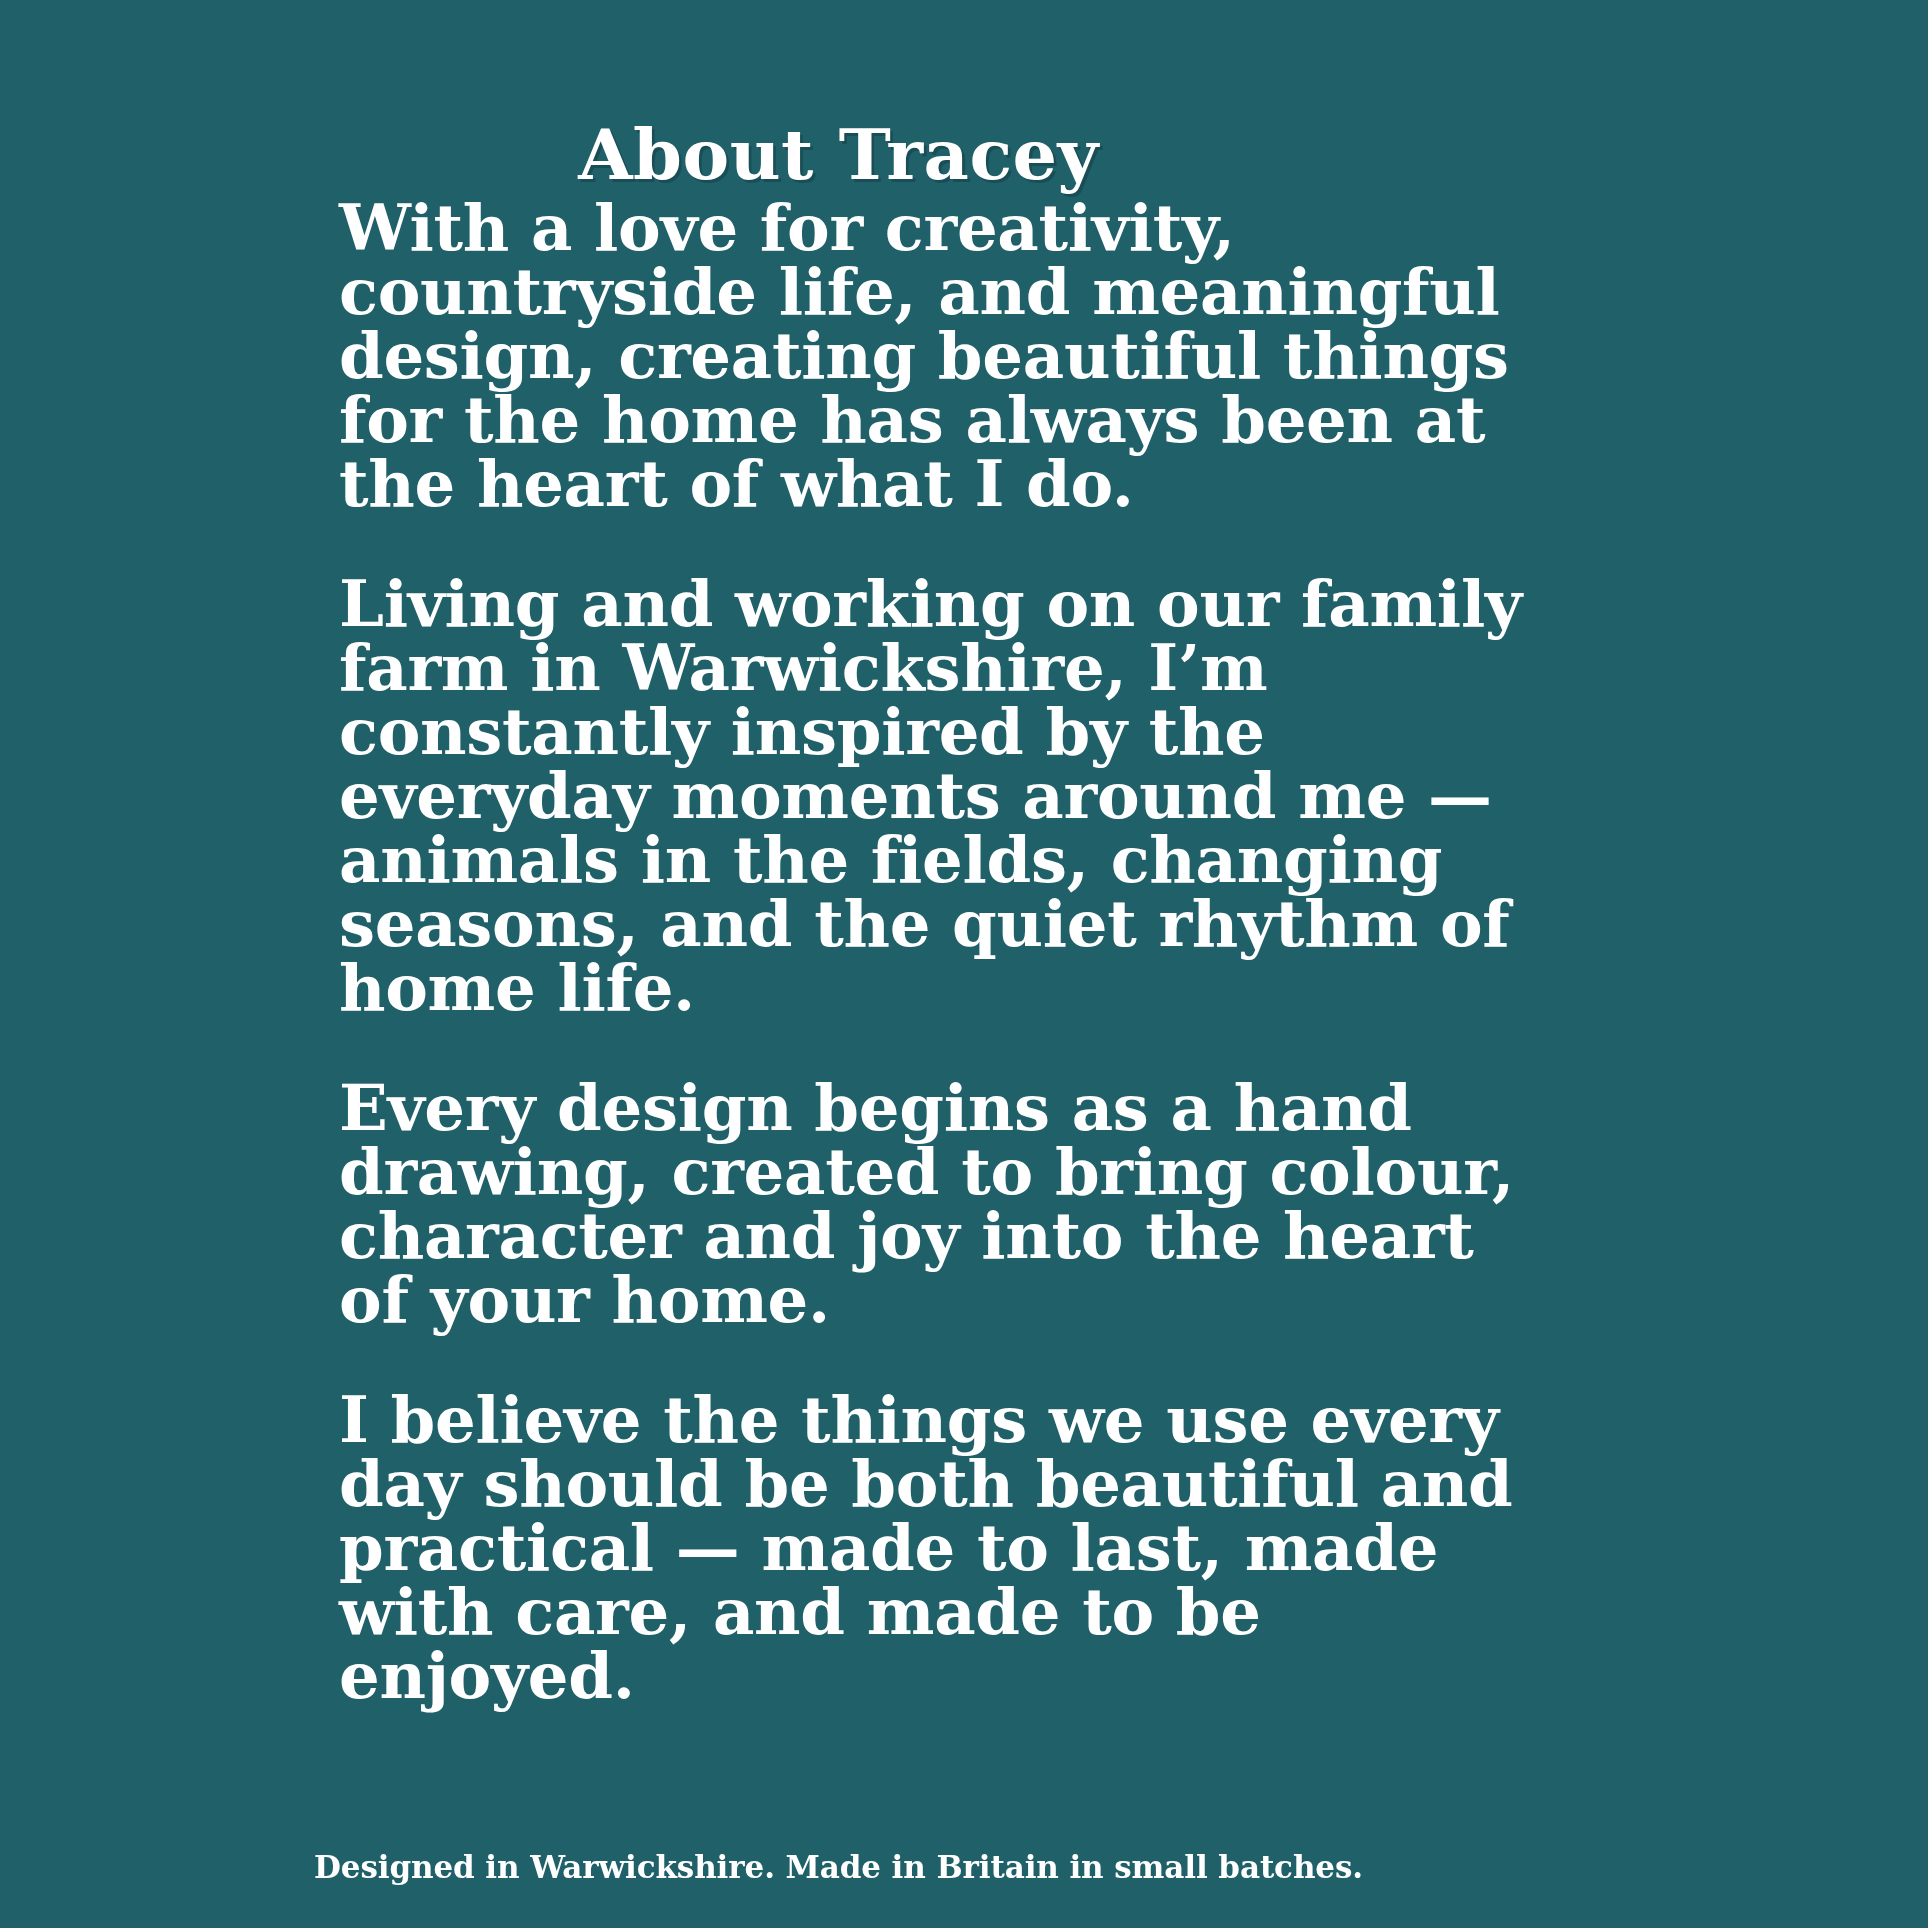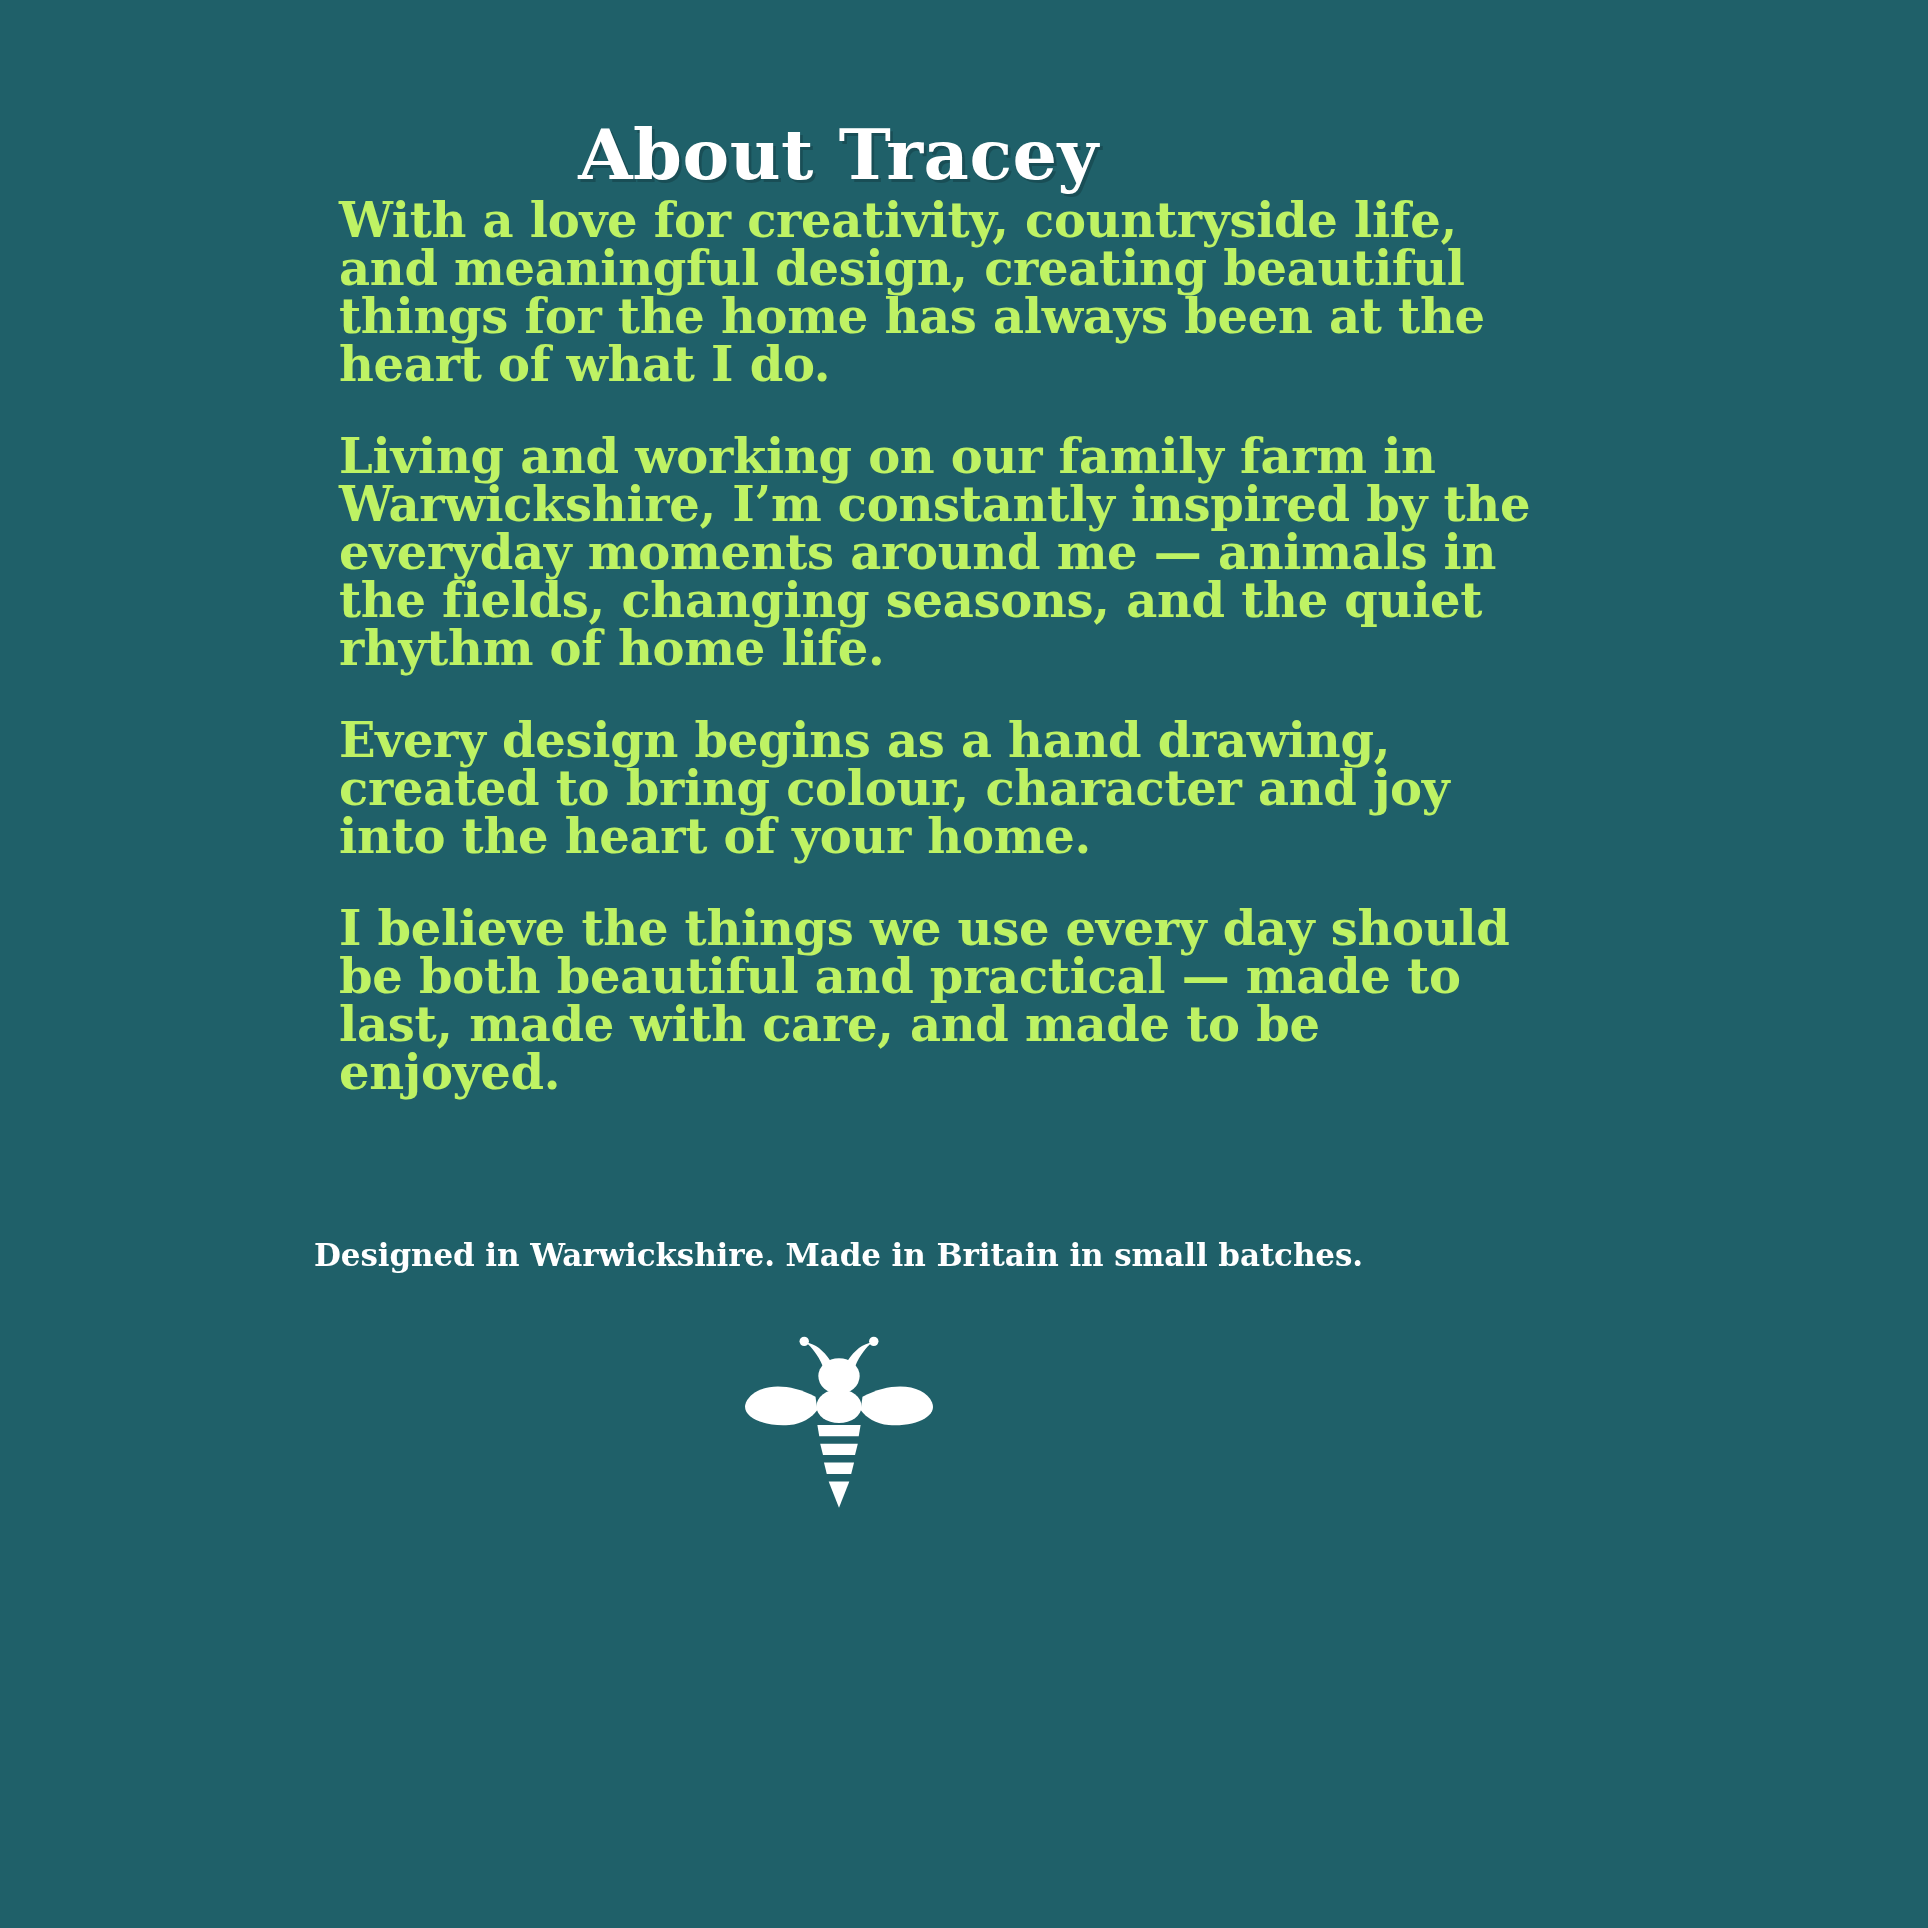--- a/index.html
+++ b/index.html
@@ -33,30 +33,30 @@
     font-family: "DejaVu Serif", serif;
   }
   .body-block {
     width: 1507px;
     margin: 0 auto;
     padding-left: 254px;
     padding-right: 56px;
     box-sizing: border-box;
   }
   .para {
-    color: #bef264;
-    font-size: 48px;
+    color: #ffffff;
+    font-size: 64px;
     line-height: 1.0;
     font-weight: bold;
     font-family: "DejaVu Serif", serif;
     margin: 0;
     letter-spacing: -0.3px;
   }
   .para + .para {
-    margin-top: 44px;
+    margin-top: 56px;
   }
   .footer-note {
     margin-top: 141px;
     color: #ffffff;
     font-size: 31px;
     font-weight: bold;
     font-family: "DejaVu Serif", serif;
     text-align: center;
     letter-spacing: -0.1px;
   }

